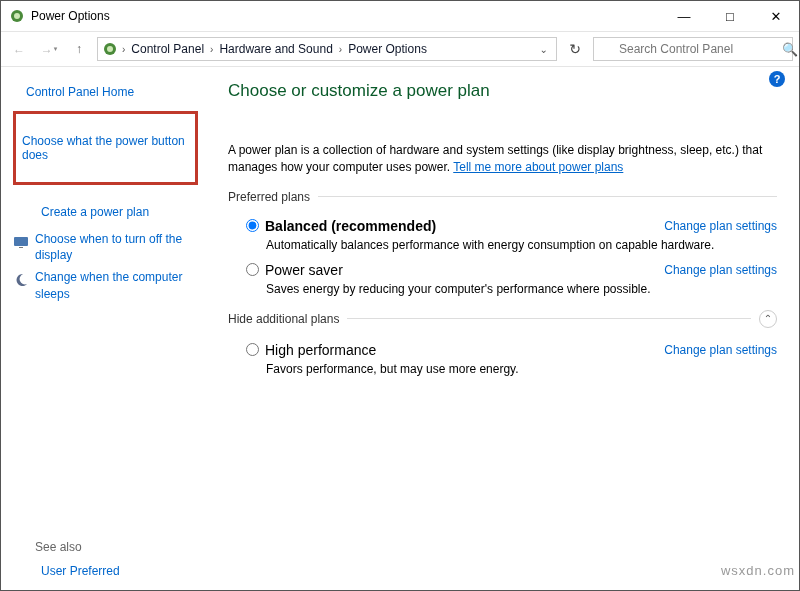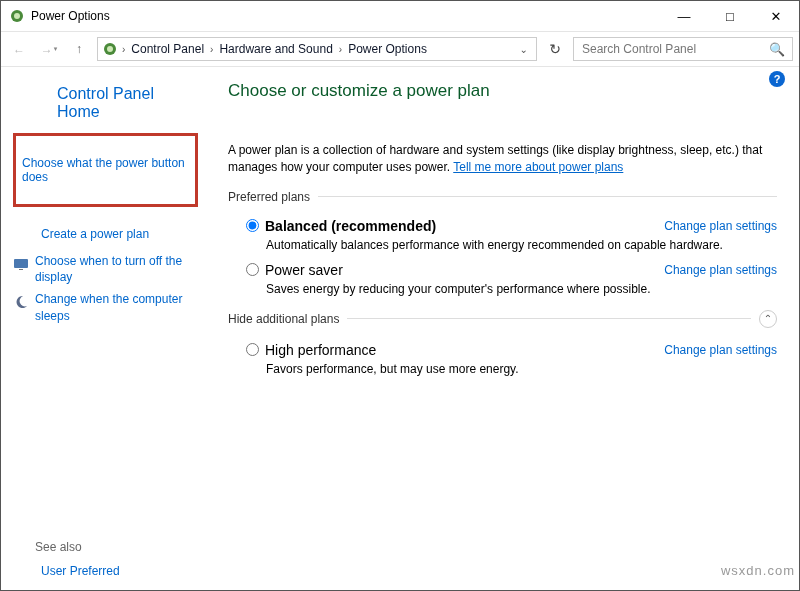--- a/index.html
+++ b/index.html
@@ -13,28 +13,28 @@
   .navbar { height: 36px; border-top: 1px solid #e5e5e5; border-bottom: 1px solid #e5e5e5; display: flex; align-items: center; padding: 0 6px; gap: 6px; }
   .navarrow { width: 24px; height: 24px; display: flex; align-items: center; justify-content: center; color: #666; }
   .navarrow.disabled { color: #bbb; }
   .navarrow .sub { font-size: 7px; margin-left: 1px; color: #888; }
   .addrbar { flex: 1; display: flex; align-items: center; border: 1px solid #ccc; height: 24px; padding: 0 4px; gap: 2px; background: #fff; }
   .addrbar .icon { width: 16px; height: 16px; }
   .crumb { color: #0f172a; padding: 0 2px; }
   .chev { color: #555; padding: 0 2px; font-size: 10px; }
   .addr-drop { margin-left: auto; color: #555; font-size: 10px; padding: 0 4px; }
   .refresh { width: 24px; height: 24px; display: flex; align-items: center; justify-content: center; color: #444; font-size: 14px; }
-  .searchbox { width: 220px; height: 24px; border: 1px solid #ccc; display: flex; align-items: center; padding: 0 6px; gap: 6px; }
+  .searchbox { width: 200px; height: 24px; border: 1px solid #ccc; display: flex; align-items: center; padding: 0 23px; gap: 6px; }
   .searchbox input { border: 0; flex: 1; font-size: 12px; color: #666; background: transparent; }
   .searchbox input::placeholder { color: #777; }
   .searchbox .sicon { color: #666; font-size: 13px; }
   .body { flex: 1; display: flex; min-height: 0; }
   .sidebar { width: 205px; padding: 12px 0 8px 12px; display: flex; flex-direction: column; }
   .sidebar a { color: #0066cc; text-decoration: none; display: block; padding: 4px 6px; }
-  .sidebar .hdr { font-size: 16px; margin: 2px 0 8px 38px; }
+  .sidebar .hdr { font-size: 12px; margin: 2px 0 8px 7px; }
   .side-item { display: flex; align-items: flex-start; gap: 6px; margin-bottom: 6px; }
   .side-item .iconbox { width: 16px; height: 16px; flex-shrink: 0; margin-top: 3px; }
   .side-item a { padding: 0; line-height: 1.35; }
   .hl { border: 3px solid #c0392b; padding: 20px 6px; margin-right: 8px; margin-bottom: 16px; }
   .hl a { padding: 0; }
   .indent { margin-left: 22px; margin-bottom: 8px; }
   .seealso { margin-top: auto; color: #666; font-size: 12px; margin-left: 22px; margin-bottom: 6px; }
   .main { flex: 1; padding: 14px 22px 10px 22px; overflow: auto; }
   .main h1 { color: #0a5a2a; font-weight: 400; font-size: 17px; margin: 0 0 8px 0; }
   .desc { font-size: 12px; color: #000; line-height: 1.4; margin-top: 41px; }
@@ -137,21 +137,21 @@
         <span>Preferred plans</span>
           <div class="line"></div>
       </div>
 
       <div class="plan">
         <div class="plan-row">
           <input type="radio" name="pp" checked="" style="">
           <span class="name"><b>Balanced (recommended)</b></span>
           <a href="#">Change plan settings</a>
         </div>
-        <div class="sub">Automatically balances performance with energy recommended on capable hardware.</div>
+        <div class="sub">Automatically balances performance with energy consumption on capable hardware.</div>
       </div>
 
       <div class="plan">
         <div class="plan-row">
           <input type="radio" name="pp" style="">
           <span class="name">Power saver</span>
           <a href="#">Change plan settings</a>
         </div>
         <div class="sub">Saves energy by reducing your computer's performance where possible.</div>
       </div>

